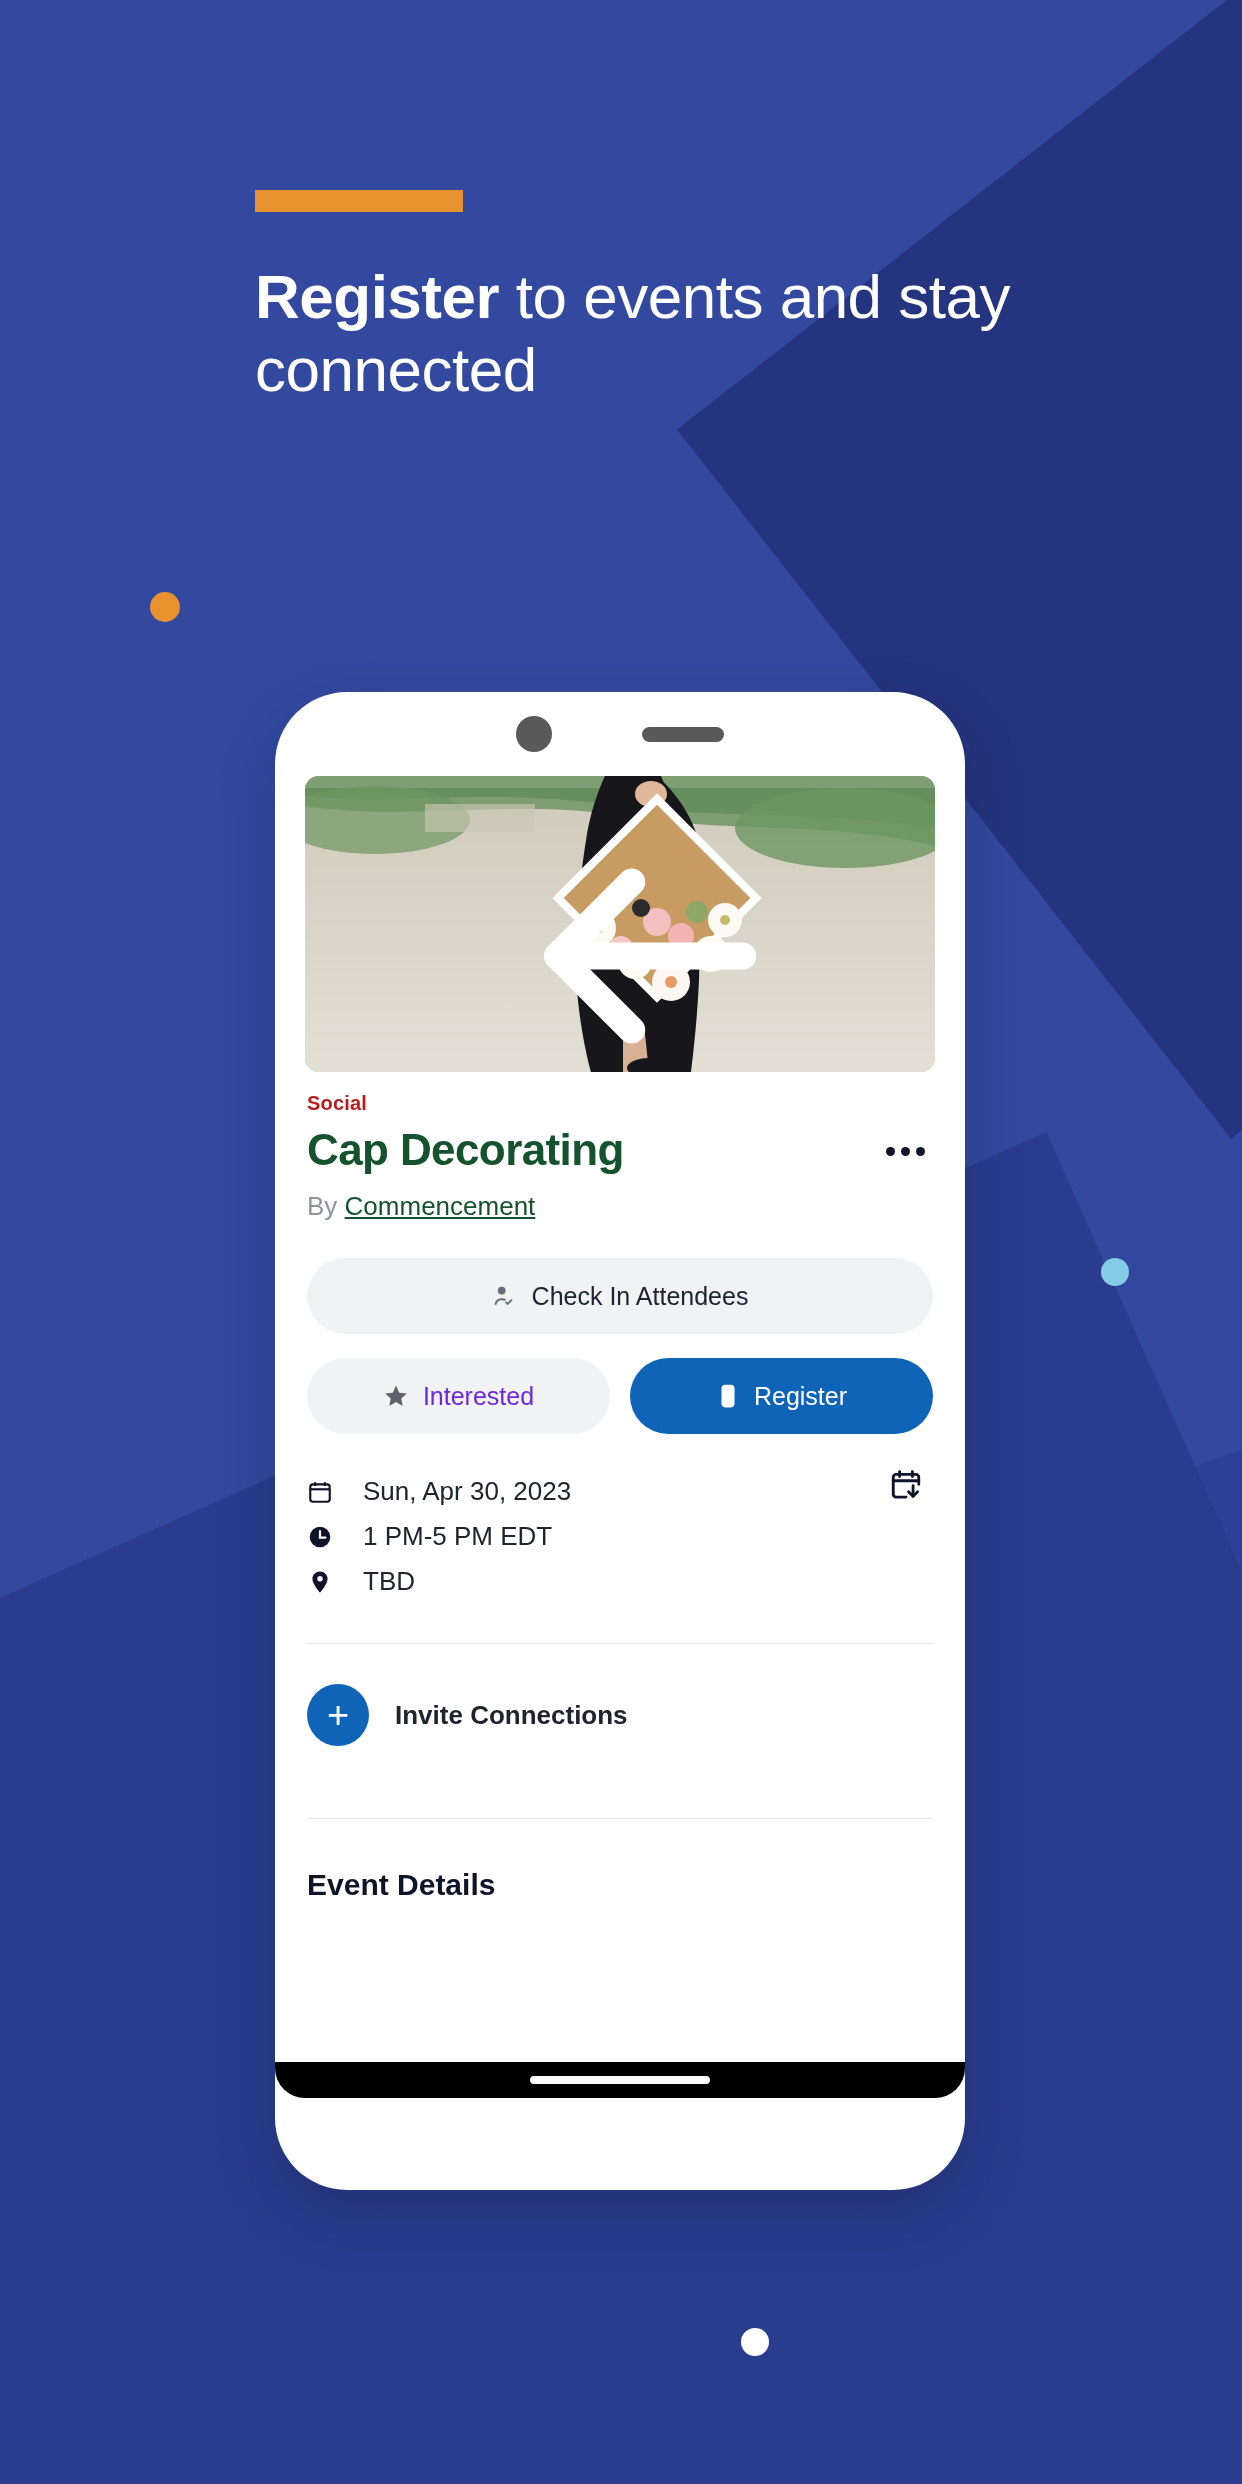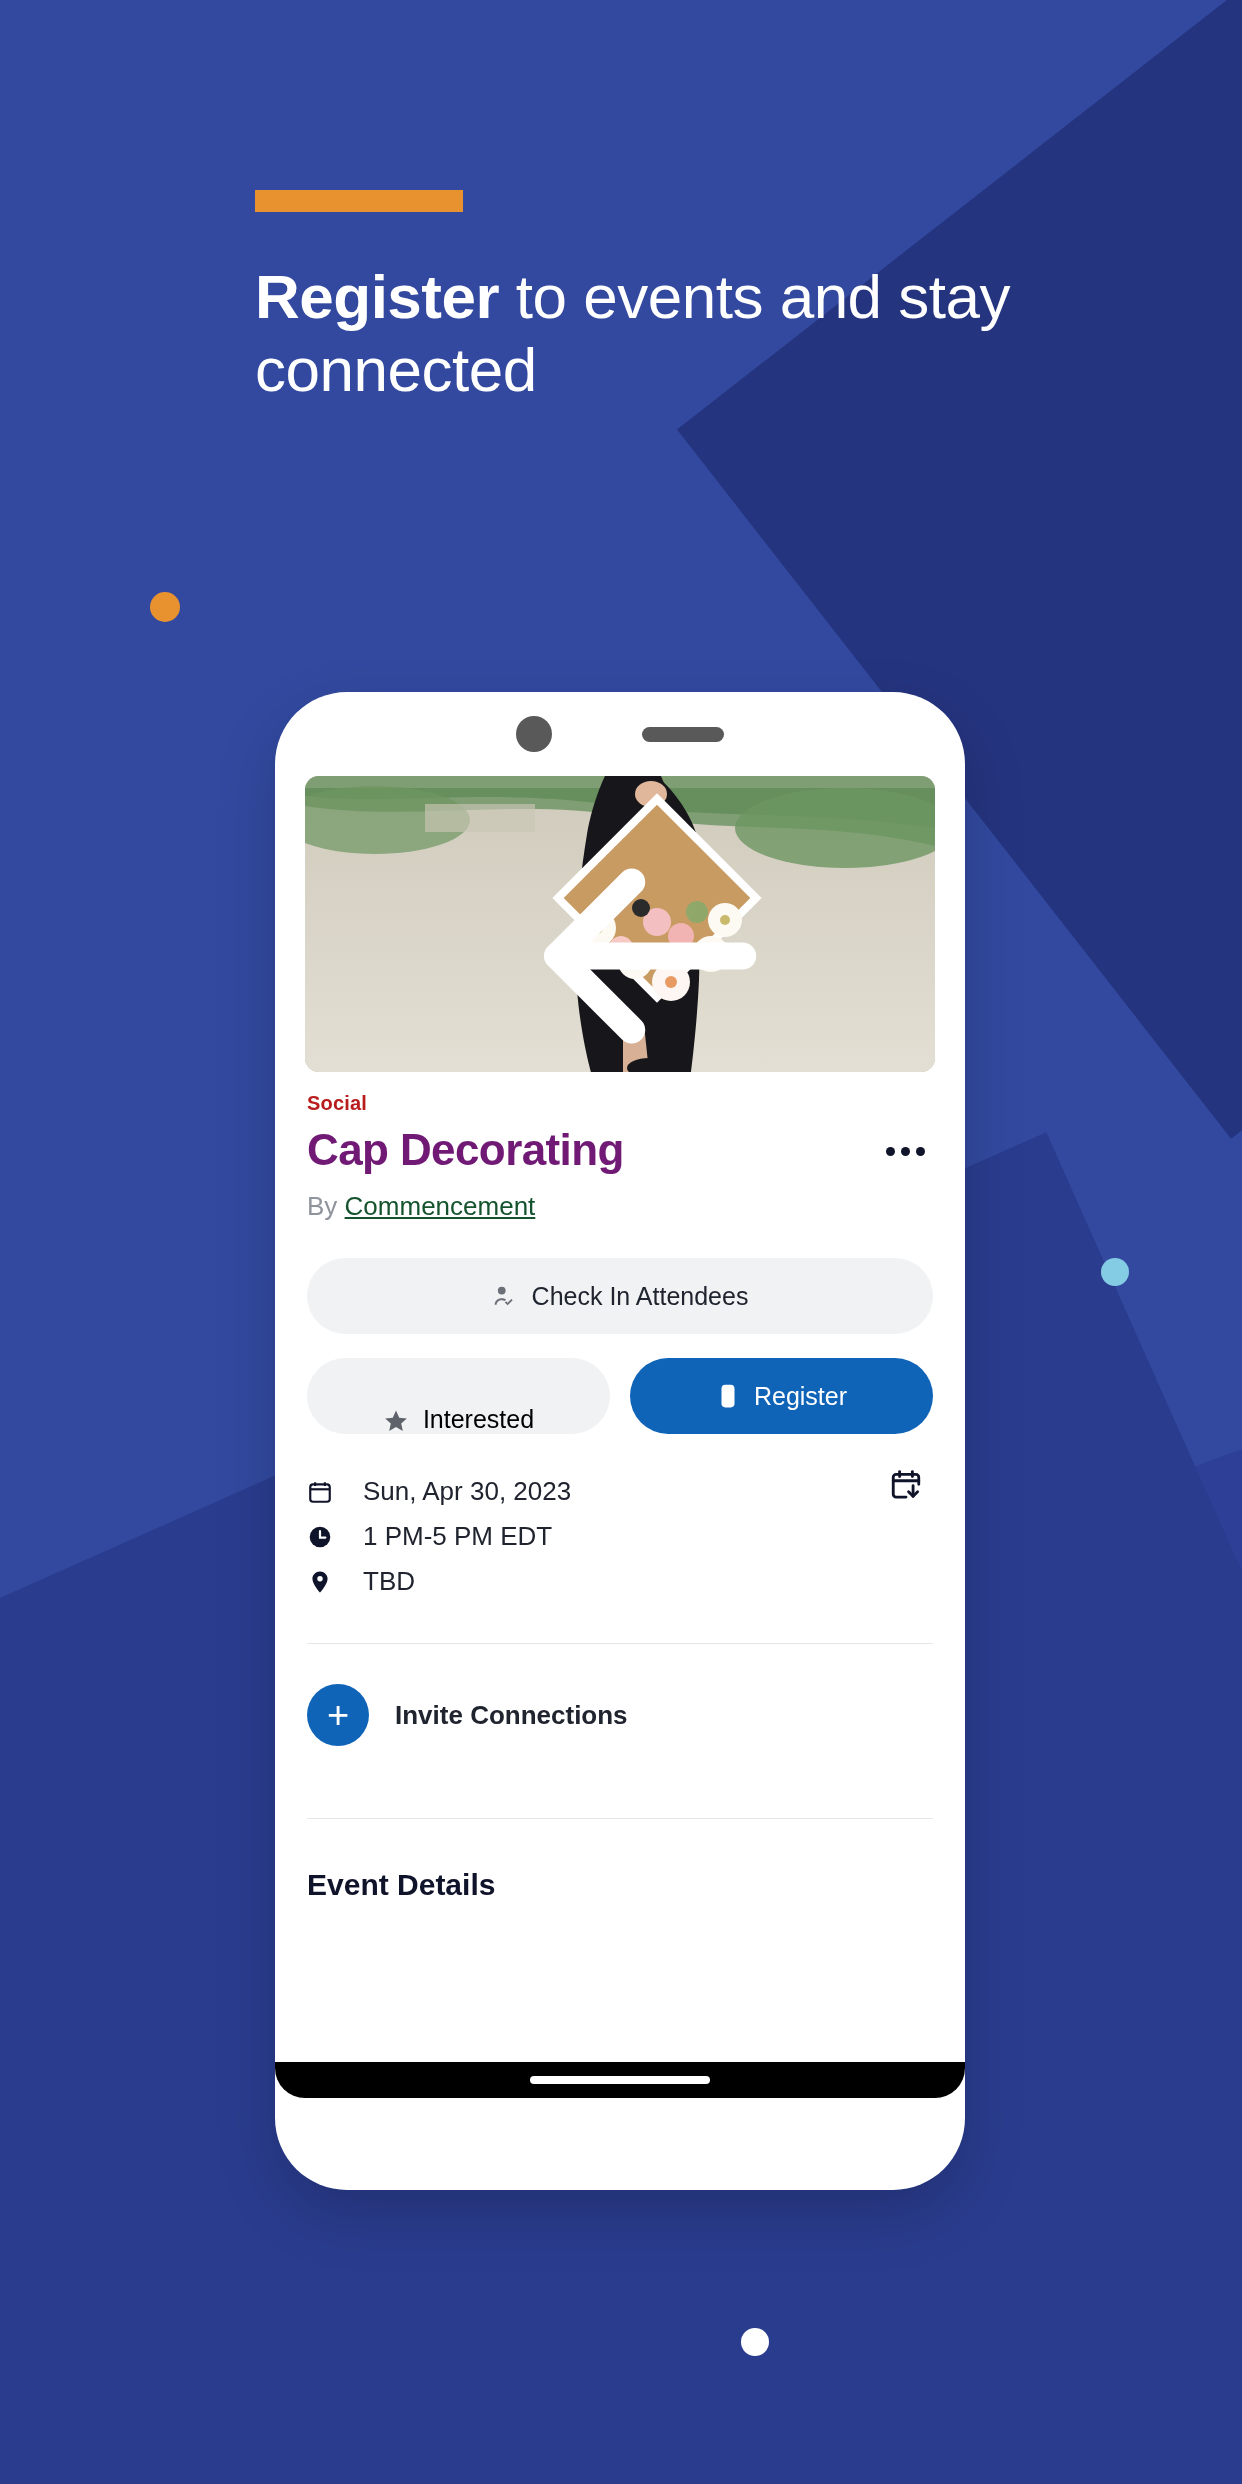--- a/index.html
+++ b/index.html
@@ -92,40 +92,40 @@
   
   .phone-body {
     position:absolute; top:392px; left:0; right:0; bottom:0;
     padding:0 32px;
   }
   .cat {
     color:#b91c1c; font-size:20px; font-weight:700; letter-spacing:0.2px;
     margin-top:8px;
   }
   .title-row { display:flex; align-items:flex-start; justify-content:space-between; margin-top:10px; }
-  .ev-title { font-size:44px; font-weight:700; color:#701a75; letter-spacing:-0.6px; }
+  .ev-title { font-size:44px; font-weight:700; color:#14532d; letter-spacing:-0.6px; }
   .kebab { display:flex; gap:6px; align-items:center; padding-top:22px; padding-right:8px; }
   .kebab i { width:9px; height:9px; border-radius:50%; background:#10142a; display:block; }
   .byline { margin-top:16px; font-size:26px; color:#8f949c; }
   .byline a { color:#14532d; text-decoration:underline; }
 
   .btn {
     border:none; font-family:"Liberation Sans", sans-serif;
     display:flex; align-items:center; justify-content:center; gap:14px;
     cursor:pointer;
   }
   .btn-checkin {
     width:100%; height:76px; margin-top:36px;
     background:#f1f2f4; border-radius:38px;
     font-size:25px; color:#20242f;
   }
   .btn-row { display:flex; gap:20px; margin-top:24px; }
   .btn-interested {
     flex:1 1 0; height:76px; background:#f1f2f4; border-radius:38px;
-    font-size:25px; color:#000000;align-items:flex-end;
+    font-size:25px; color:#6d28d9;
   }
   .btn-register {
     flex:1 1 0; height:76px; background:#1064b8; border-radius:38px;
     font-size:25px; color:#ffffff;
   }
 
   .meta { margin-top:42px; }
   .meta-row { display:flex; align-items:center; gap:30px; margin-bottom:14px; }
   .meta-row .mtext { font-size:26px; color:#20242f; }
   .meta-wrap { display:flex; align-items:flex-start; justify-content:space-between; }

